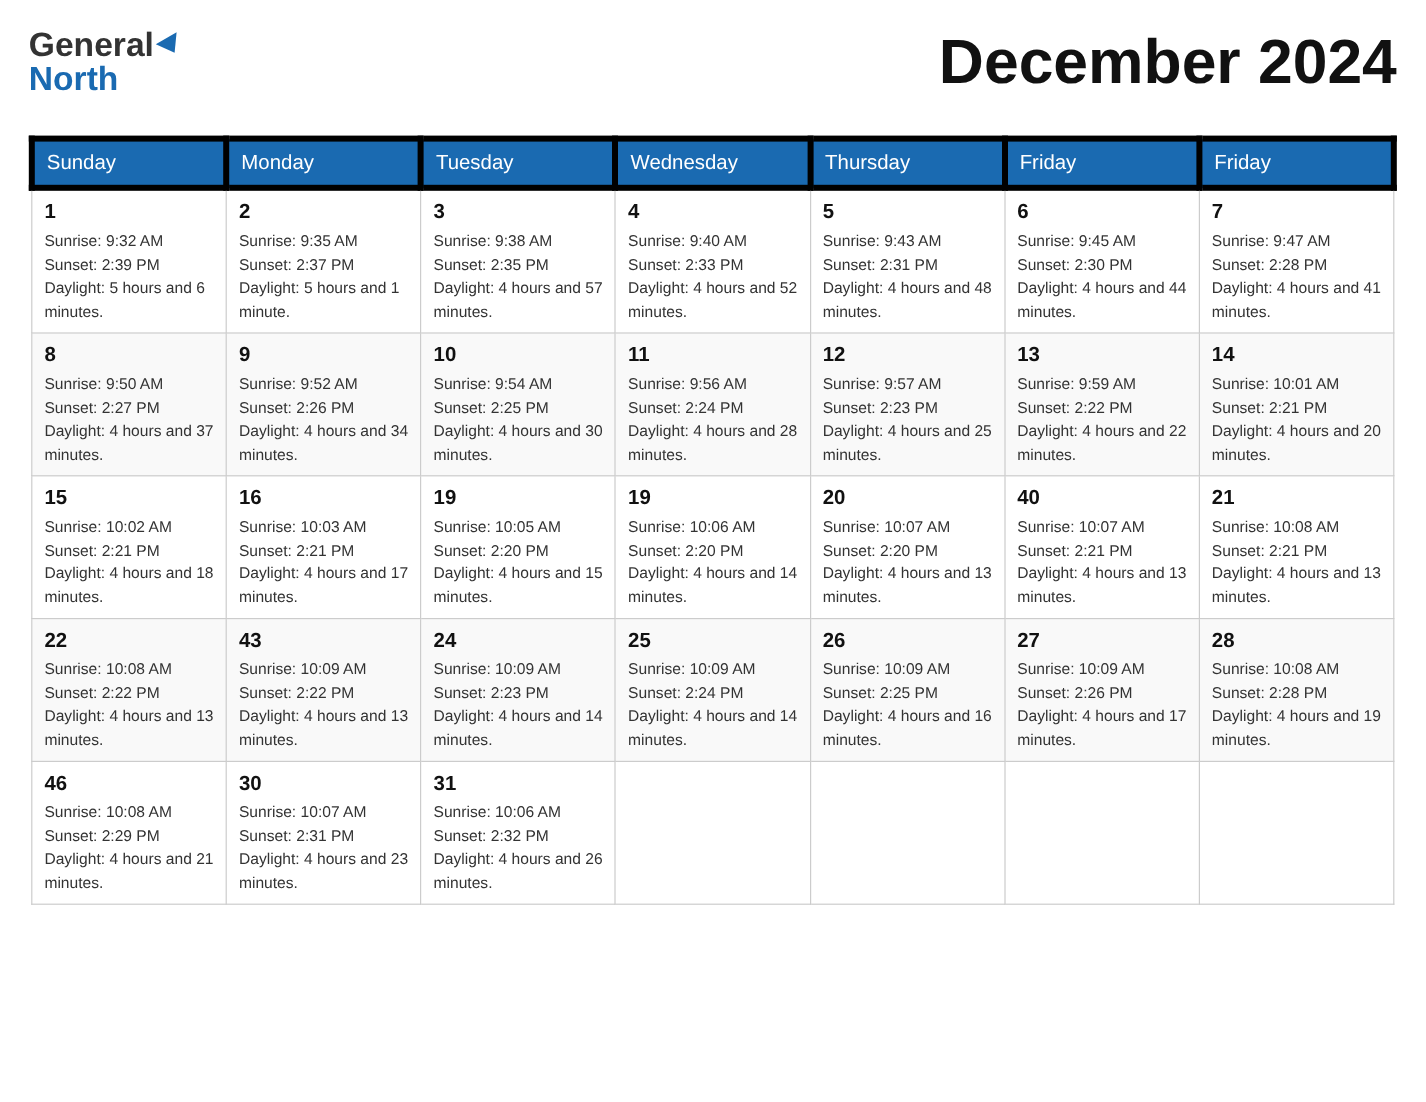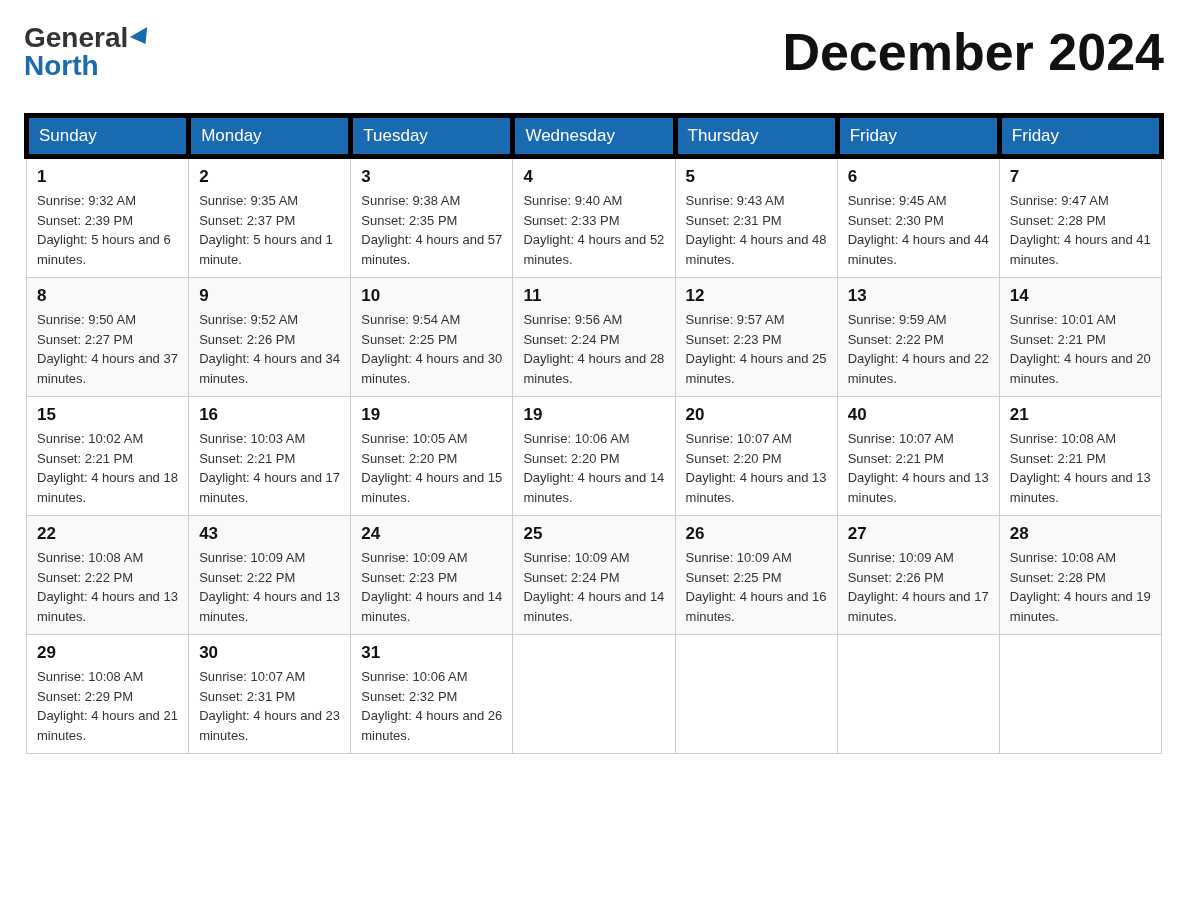--- a/index.html
+++ b/index.html
@@ -250,21 +250,21 @@
         <span class="day-number">27</span>
         <span class="day-info">Sunrise: 10:09 AM<br>Sunset: 2:26 PM<br>Daylight: 4 hours and 17 minutes.</span>
       </td>
         <td>
         <span class="day-number">28</span>
         <span class="day-info">Sunrise: 10:08 AM<br>Sunset: 2:28 PM<br>Daylight: 4 hours and 19 minutes.</span>
       </td>
       </tr>
       <tr>
         <td>
-        <span class="day-number">29</span>
+        <span class="day-number">46</span>
         <span class="day-info">Sunrise: 10:08 AM<br>Sunset: 2:29 PM<br>Daylight: 4 hours and 21 minutes.</span>
       </td>
         <td>
         <span class="day-number">30</span>
         <span class="day-info">Sunrise: 10:07 AM<br>Sunset: 2:31 PM<br>Daylight: 4 hours and 23 minutes.</span>
       </td>
         <td>
         <span class="day-number">31</span>
         <span class="day-info">Sunrise: 10:06 AM<br>Sunset: 2:32 PM<br>Daylight: 4 hours and 26 minutes.</span>
       </td>

